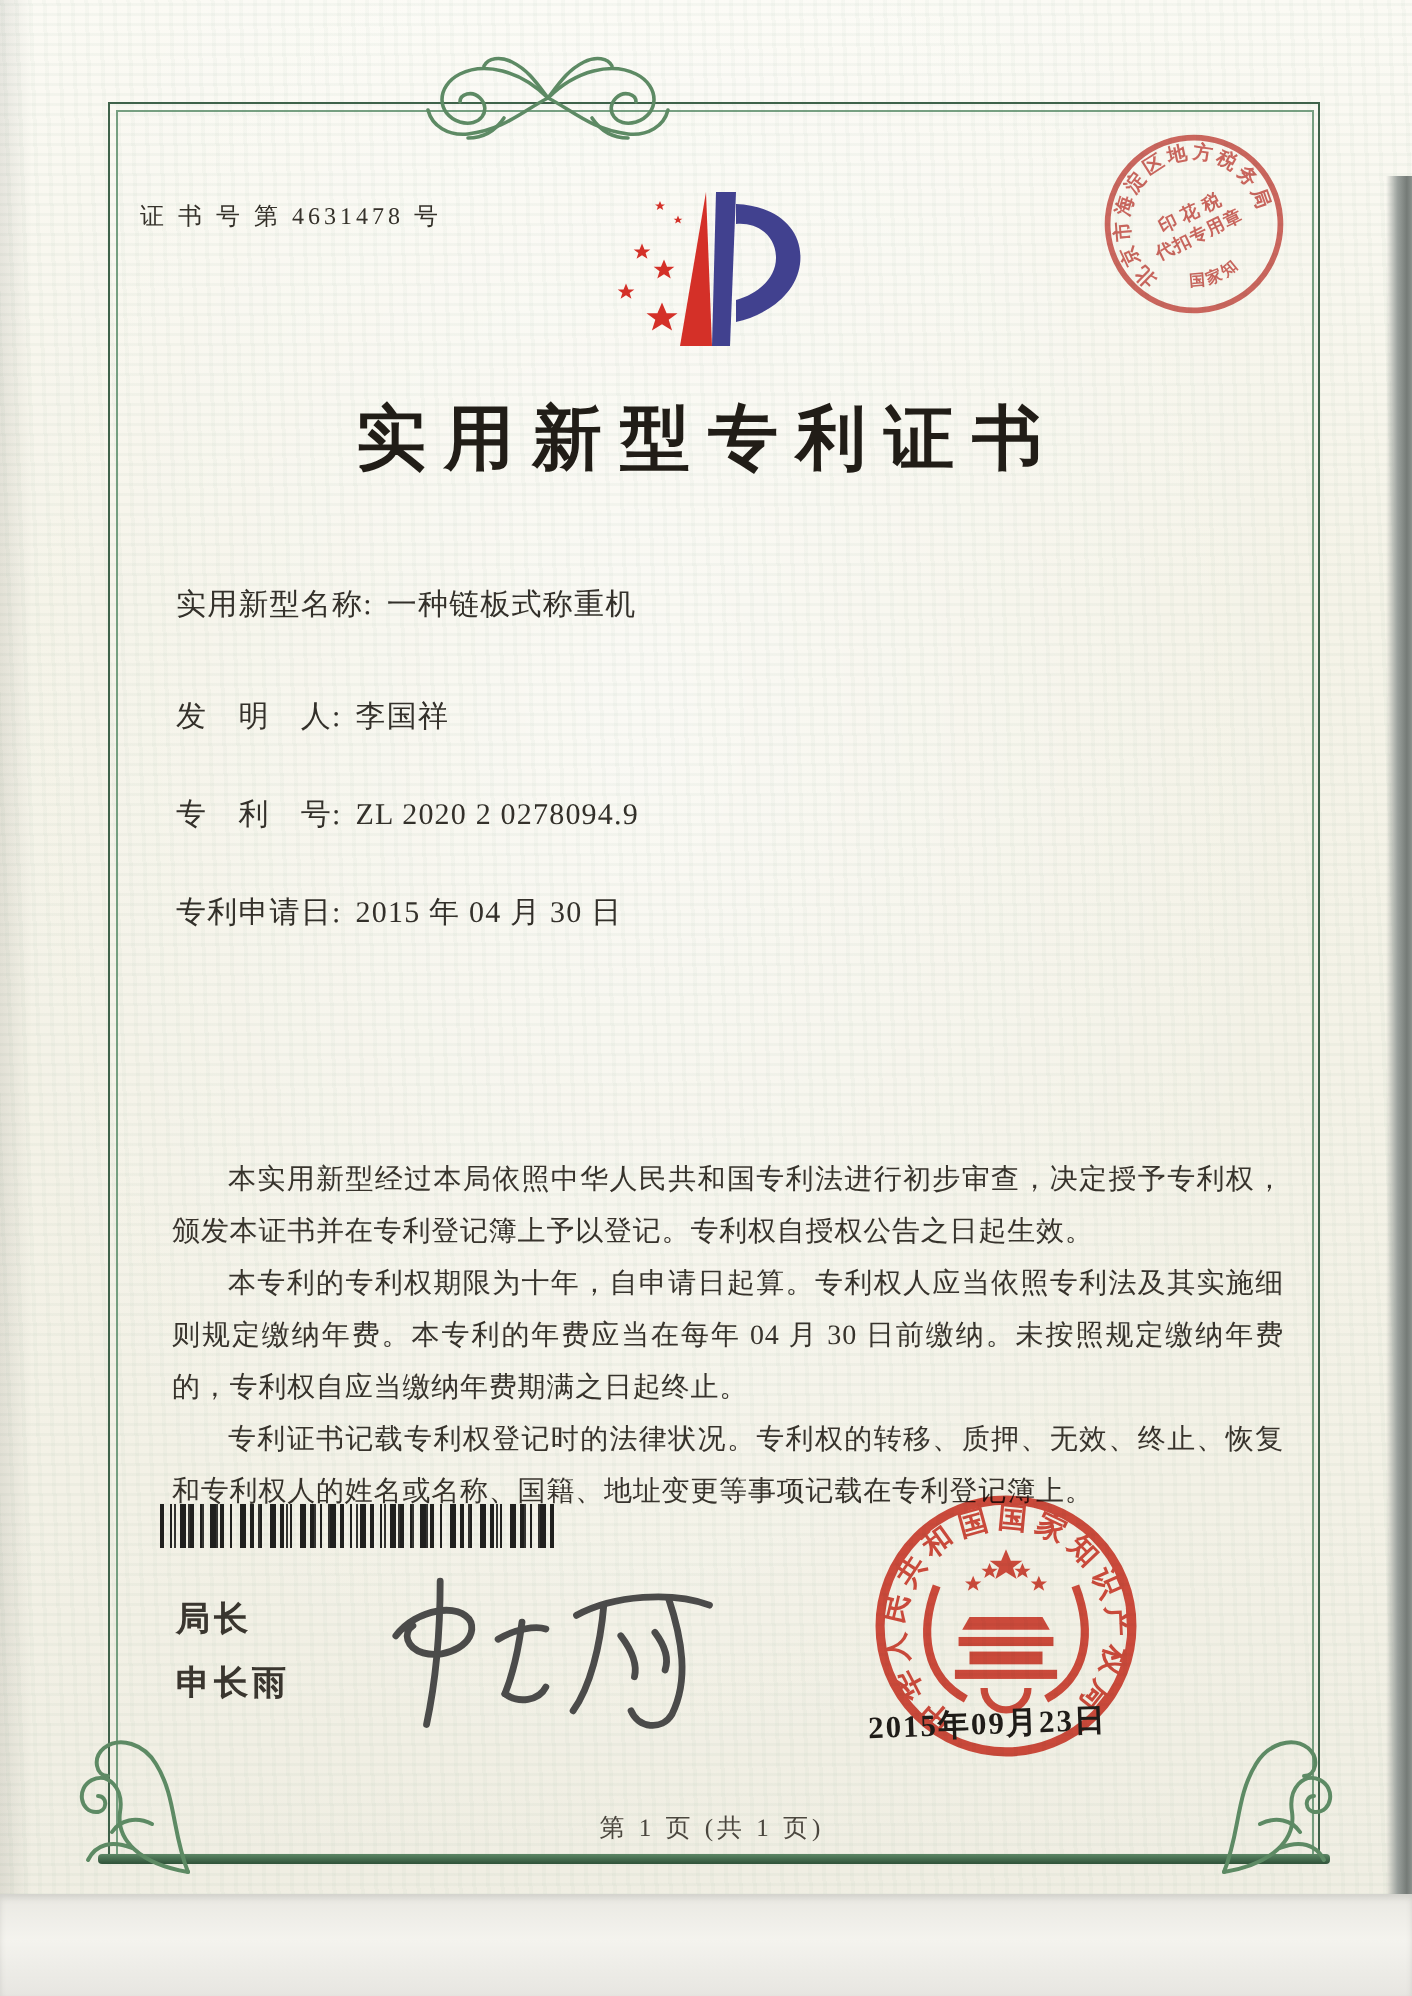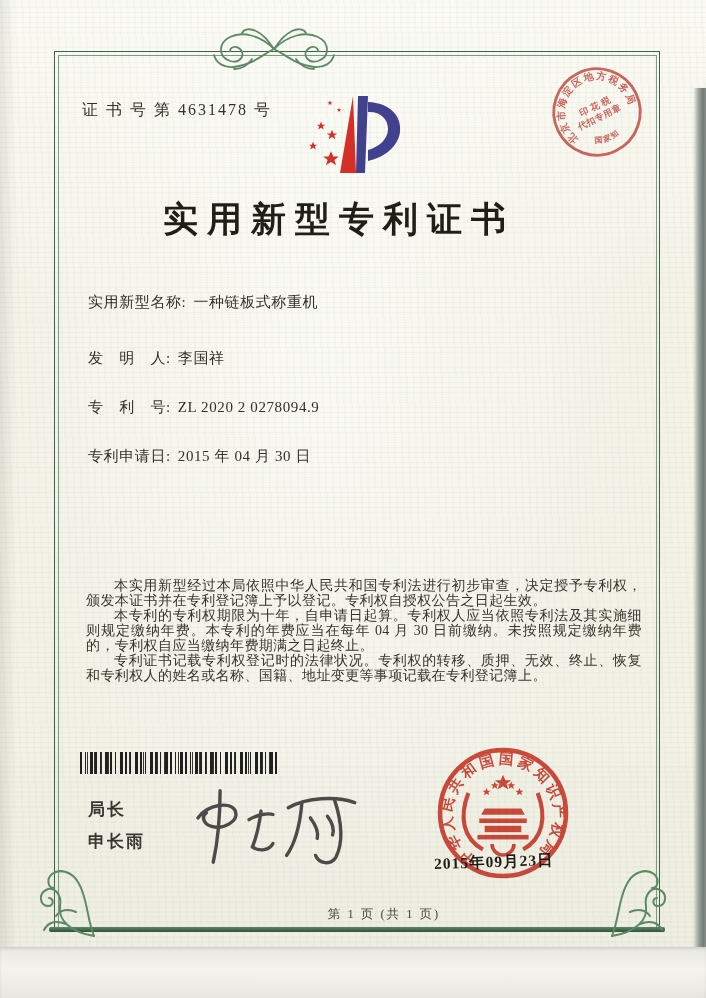--- a/index.html
+++ b/index.html
@@ -21,53 +21,53 @@
         box-shadow:inset 0 2px 3px rgba(0,0,0,0.10);}
   .frame{position:absolute;left:54px;top:51px;width:604px;height:878px;
         border:1.6px solid #3f624a;}
   .frame::after{content:"";position:absolute;inset:2.5px;border:1px solid rgba(95,143,109,0.85);}
   .frame-bottom-thick{position:absolute;left:49px;top:927px;width:616px;height:5px;
         background:linear-gradient(180deg,#5d8766,#2f5239);border-radius:2px;}
   .ornament{position:absolute;pointer-events:none;}
   .orn-top{left:194px;top:25px;}
   .orn-bl{left:30px;top:854px;}
   .orn-br{left:604px;top:854px;transform:scaleX(-1);}
-  .cert-no{position:absolute;left:82px;top:100px;font-size:16px;letter-spacing:2px;color:#35312a;}
+  .cert-no{position:absolute;left:70px;top:100px;font-size:12px;letter-spacing:2px;color:#35312a;}
   .logo{position:absolute;left:282px;top:76px;}
   .tax-stamp{position:absolute;left:549px;top:64px;transform:rotate(-26deg);opacity:0.8;mix-blend-mode:multiply;}
   .tax-stamp text{fill:#c4433c;font-family:"Liberation Serif","DejaVu Serif",serif;font-weight:700;}
   .stamp-arc-top{font-size:10.2px;letter-spacing:2px;}
   .stamp-arc-bottom{font-size:8.2px;letter-spacing:1.5px;}
   .stamp-center1{font-size:9.5px;letter-spacing:3px;}
   .stamp-center2{font-size:9.2px;letter-spacing:0.6px;}
-  .title{position:absolute;left:37px;top:196px;width:604px;margin:0;text-align:center;
+  .title{position:absolute;left:52px;top:196px;width:604px;margin:0;text-align:center;
         font-size:35px;font-weight:700;letter-spacing:9px;color:#211d17;}
   .field-row{position:absolute;left:88px;font-size:15px;letter-spacing:0.6px;color:#33302a;white-space:nowrap;}
   .field-label{margin-right:7px;}
   .row-0{top:293px;} .row-1{top:349px;} .row-2{top:398px;}
   .row-3{top:447px;} .row-4{top:498px;} .row-5{top:548px;}
-  .body-text{position:absolute;left:86px;top:578px;width:556px;font-size:14px;line-height:15px;
+  .body-text{position:absolute;left:86px;top:578px;width:556px;font-size:14px;line-height:26px;
         text-align:justify;color:#37332c;letter-spacing:0.4px;}
   .body-text p{margin:0;text-indent:2em;}
   .barcode{position:absolute;left:80px;top:752px;width:198px;height:22px;
         background:
           repeating-linear-gradient(90deg,#20201e 0 2px, rgba(0,0,0,0) 2px 5px, #20201e 5px 6px, rgba(0,0,0,0) 6px 10px, #20201e 10px 13px, rgba(0,0,0,0) 13px 15px),
           repeating-linear-gradient(90deg, rgba(32,32,30,0.9) 0 1px, rgba(0,0,0,0) 1px 7px);}
   .signer-title{position:absolute;left:88px;top:798px;font-family:"Liberation Sans","DejaVu Sans",sans-serif;
         font-size:17px;font-weight:700;color:#3a362f;letter-spacing:2px;}
   .signer-name{position:absolute;left:88px;top:830px;font-family:"Liberation Sans","DejaVu Sans",sans-serif;
         font-size:17px;font-weight:700;color:#3a362f;letter-spacing:2px;}
   .signature{position:absolute;left:186px;top:780px;}
   .seal{position:absolute;left:430px;top:740px;opacity:0.9;mix-blend-mode:multiply;}
   .seal text{fill:#d23a2c;font-family:"Liberation Serif","DejaVu Serif",serif;font-weight:700;}
   .seal-ring-text{font-size:16px;letter-spacing:4px;}
   .seal-date{position:absolute;left:434px;top:852px;font-size:15.5px;font-weight:700;color:#1f1c18;
         letter-spacing:1px;transform:rotate(-2deg);white-space:nowrap;}
   .footer{position:absolute;left:54px;top:906px;width:604px;text-align:center;
-        font-size:12.5px;color:#4a463e;letter-spacing:2px;padding-left:28px;}
+        font-size:12.5px;color:#4a463e;letter-spacing:2px;}
   .green-stroke{stroke:#5d8a64;fill:none;stroke-linecap:round;}
 </style>
 </head>
 <body>
 
 <div class="page">
   <div class="guilloche"></div>
 
   <div class="frame"></div>
   <div class="frame-bottom-thick"></div>

